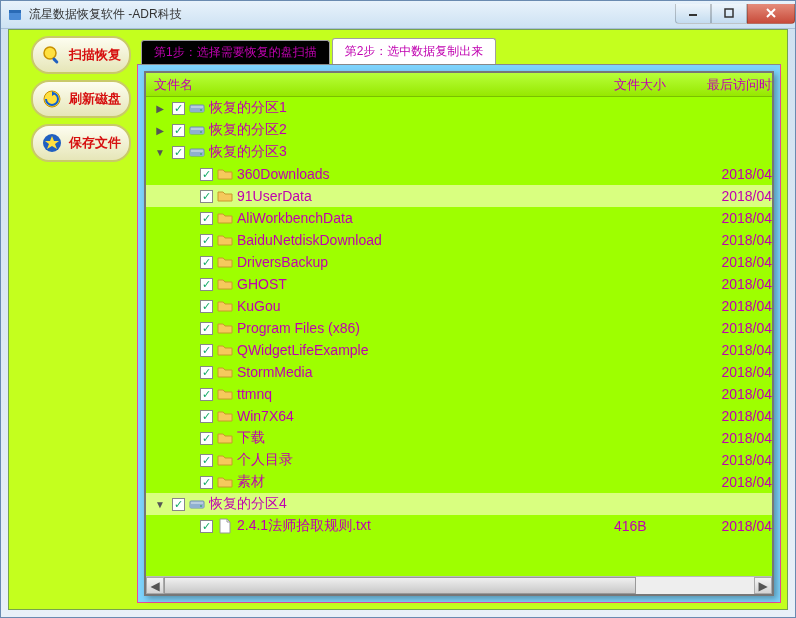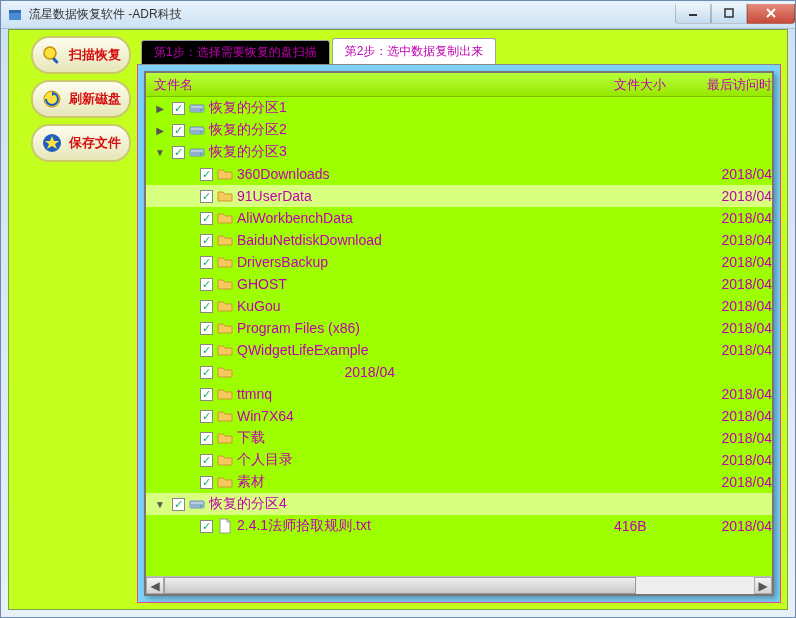--- a/index.html
+++ b/index.html
@@ -306,20 +306,21 @@
                   </div>
                   <div class="row">
                     <span class="indent-spacer" style="width: 36px;"></span>
                     <span class="expander"></span>
                     <span class="chk"></span>
                     <span class="node-icon">
                       <svg width="16" height="16" viewBox="0 0 16 16">
                         <path d="M1 4 L6 4 L8 6 L15 6 L15 13 L1 13 Z" fill="#f6c95c" stroke="#c89a2a"></path>
                       </svg>
                     </span>
+                    <span class="name">StormMedia</span>
                     <span class="size"></span>
                     <span class="date">2018/04</span>
                   </div>
                   <div class="row">
                     <span class="indent-spacer" style="width: 36px;"></span>
                     <span class="expander"></span>
                     <span class="chk"></span>
                     <span class="node-icon">
                       <svg width="16" height="16" viewBox="0 0 16 16">
                         <path d="M1 4 L6 4 L8 6 L15 6 L15 13 L1 13 Z" fill="#f6c95c" stroke="#c89a2a"></path>

